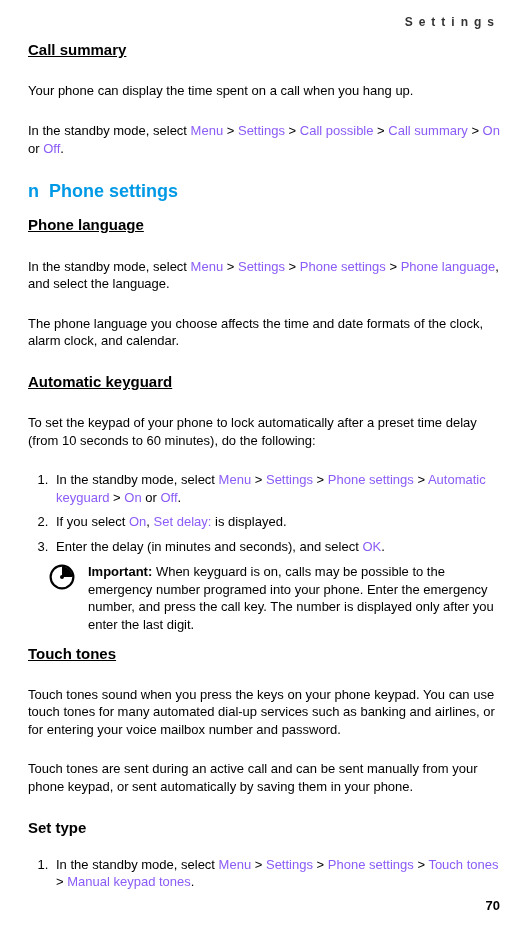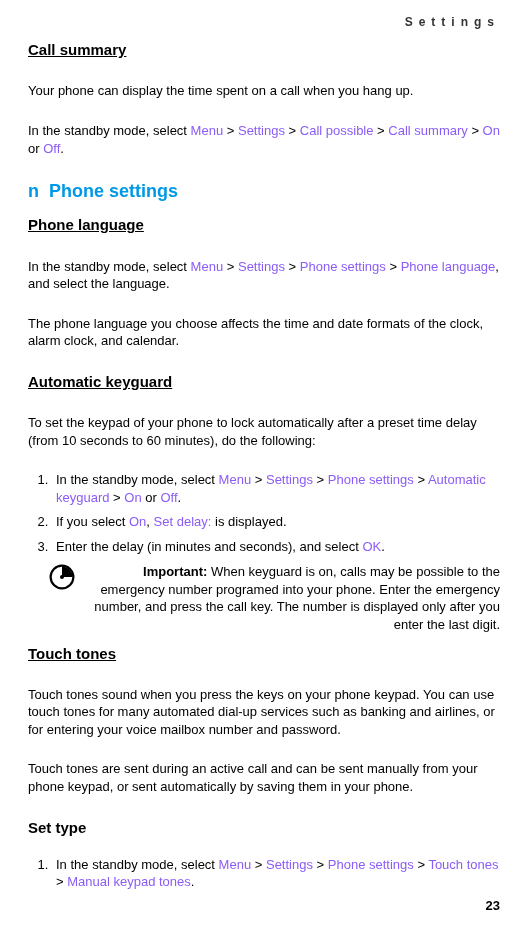--- a/index.html
+++ b/index.html
@@ -47,21 +47,20 @@
   }
   p { margin: 22px 0; }
   .link { color: #8b5cf6; }
   .green { color: #8b5cf6; }
   ol { margin: 5px 0 5px 0; padding-left: 24px; }
   ol li { margin: 7px 0; padding-left: 4px; }
   .important {
     display: flex;
     gap: 12px;
     margin: 8px 0 8px 20px;
-    text-align: right;
   }
   .important .icon svg { width: 28px; height: 28px; }
   .important .txt { flex: 1; }
   .pagenum {
     position: absolute;
     bottom: 10px;
     right: 20px;
     font-weight: bold;
     font-size: 13px;
   }
@@ -118,13 +117,13 @@
 <p>Touch tones sound when you press the keys on your phone keypad. You can use touch tones for many automated dial-up services such as banking and airlines, or for entering your voice mailbox number and password.</p>
 <p>Touch tones are sent during an active call and can be sent manually from your phone keypad, or sent automatically by saving them in your phone.</p>
 
 <h3 class="subsection">Set type</h3>
 <ol>
   <li>
     <span>In the standby mode, select </span><span class="link">Menu</span><span> &gt; </span><span class="link">Settings</span><span> &gt; </span><span class="link">Phone settings</span><span> &gt; </span><span class="link">Touch tones</span><span> &gt; </span><span class="link">Manual keypad tones</span><span>.</span>
   </li>
 </ol>
 
-<div class="pagenum">23</div>
+<div class="pagenum">70</div>
 
 </body></html>

